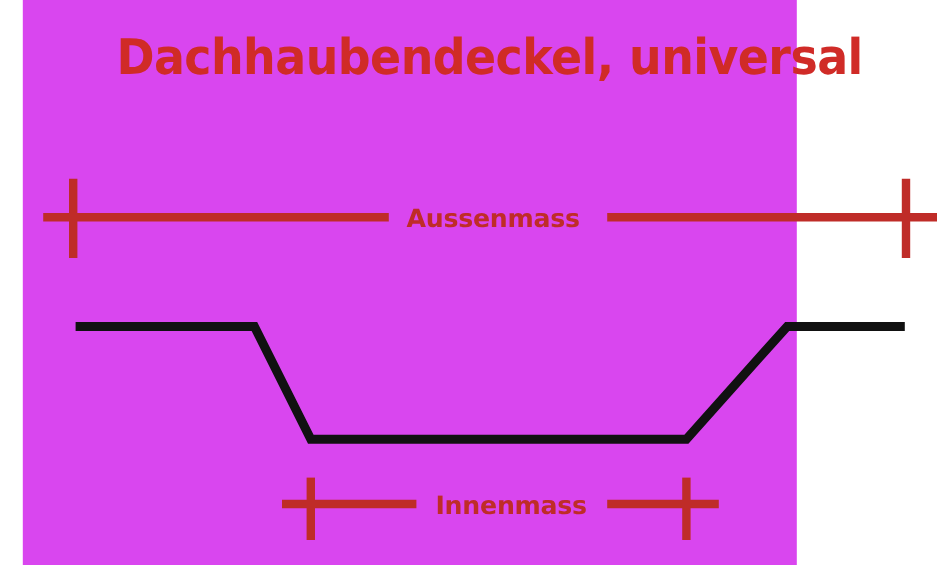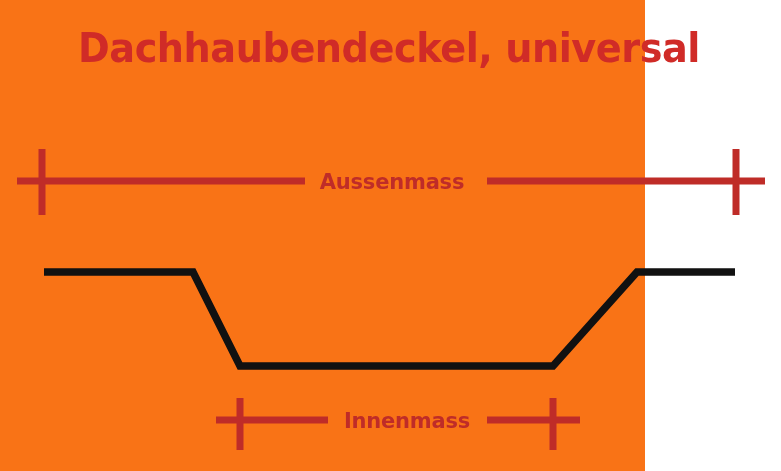--- a/index.html
+++ b/index.html
@@ -10,21 +10,22 @@
   body {
     width: 781px;
     height: 471px;
     overflow: hidden;
     font-family: "Liberation Sans", sans-serif;
   }
   #diagram-root {
     position: relative;
     width: 645px;
     height: 471px;
-    background: #f97316;
+    background: #d946ef;
+    margin-left: 19px;
   }
   #diagram-svg {
     position: absolute;
     left: 0;
     top: 0;
     width: 781px;
     height: 471px;
     display: block;
   }
   

